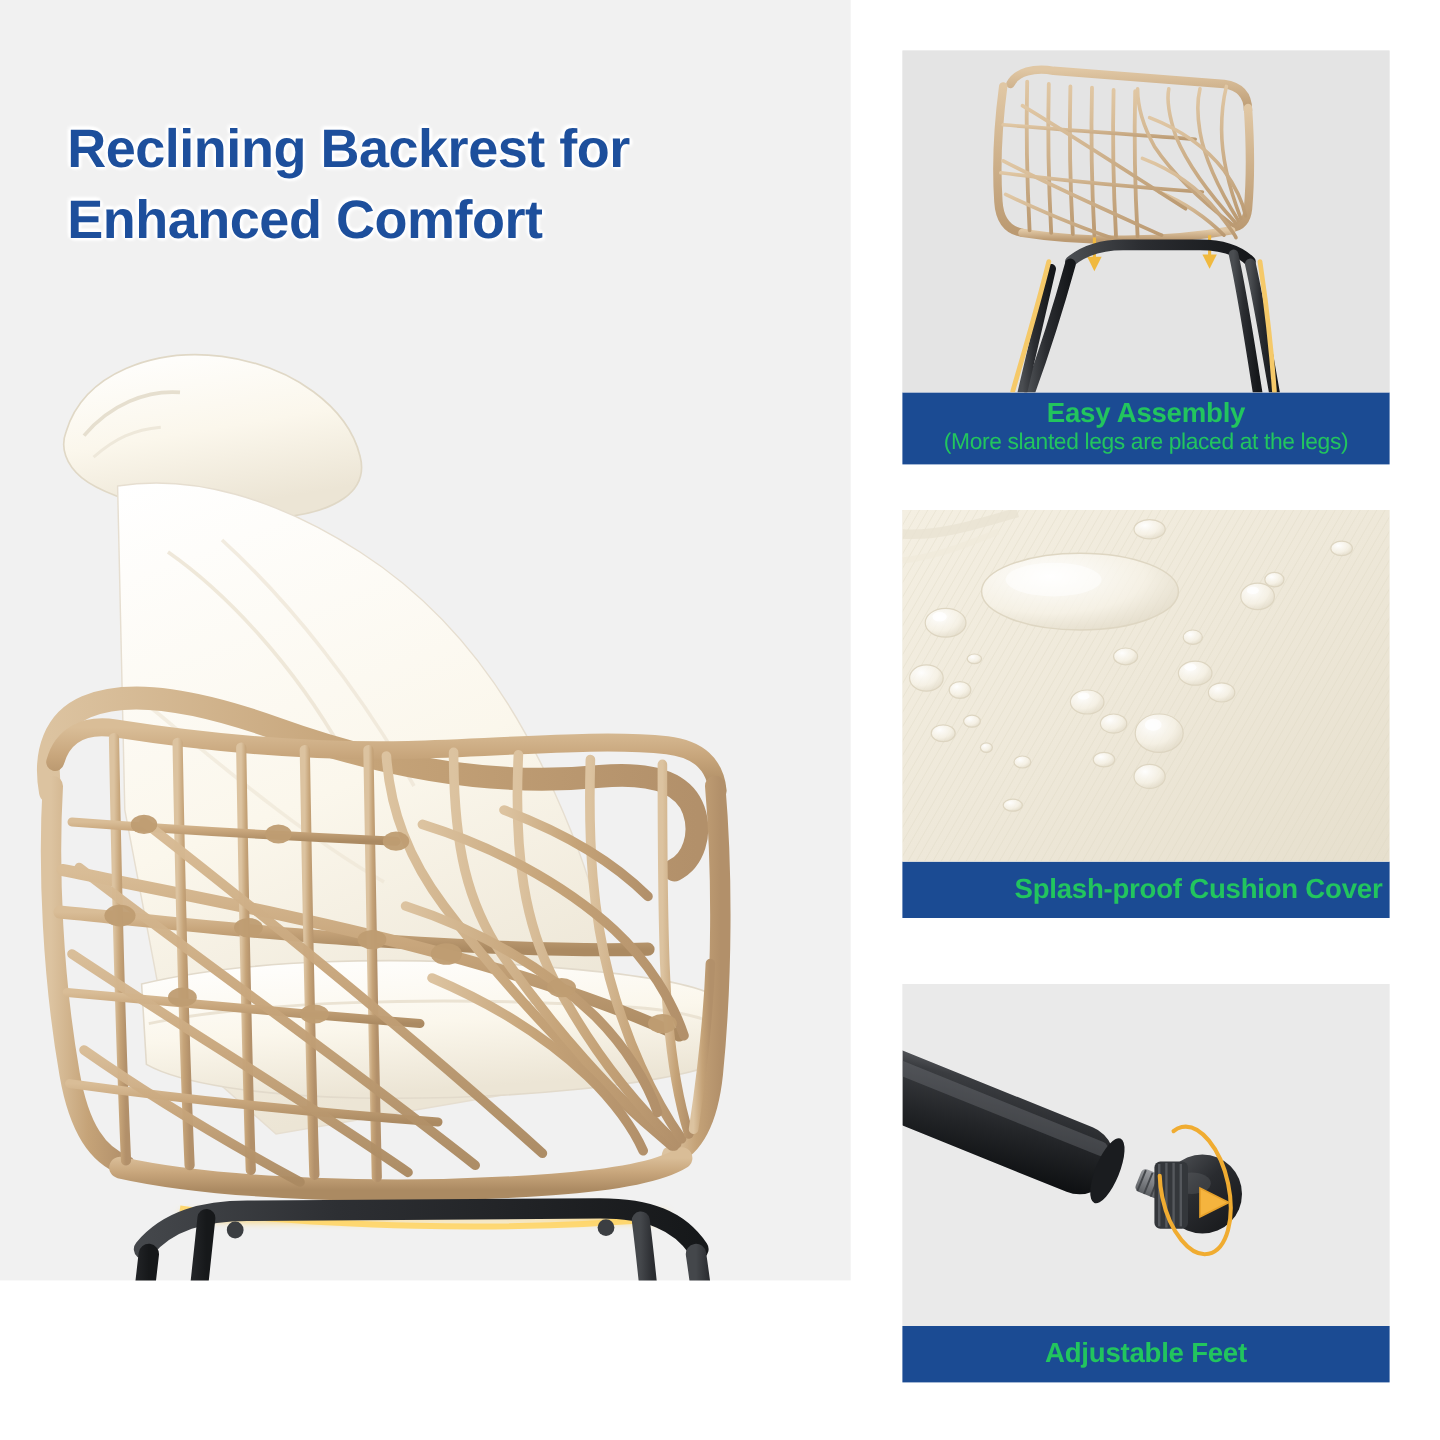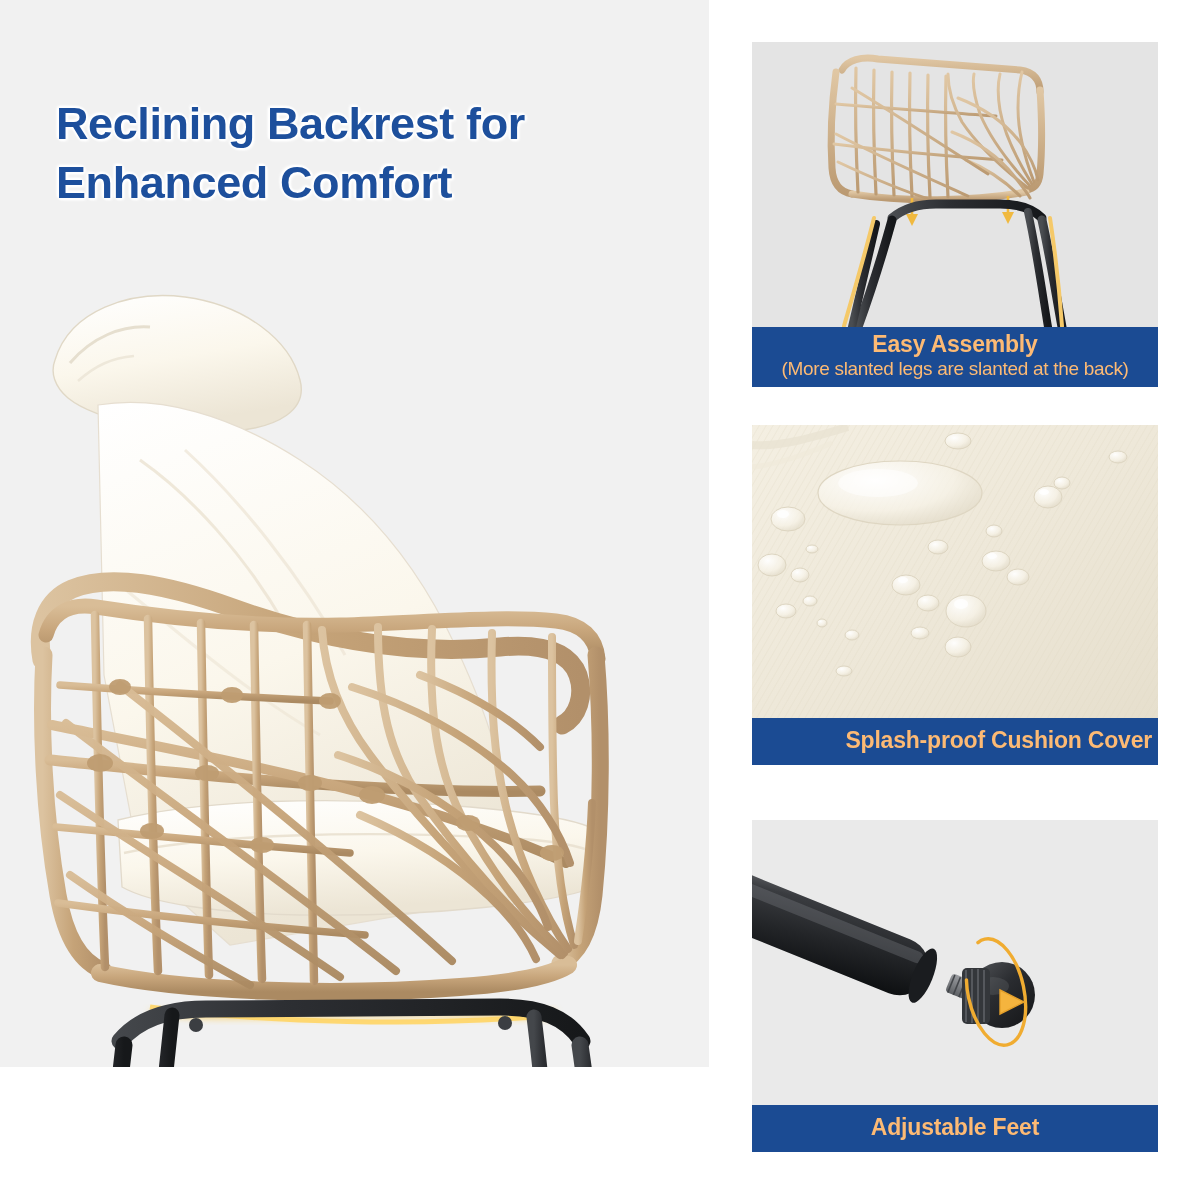--- a/index.html
+++ b/index.html
@@ -33,21 +33,21 @@
   .chair-stage { position:absolute; left:0px; top:255px; width:709px; height:860px; }
   .chair-stage svg { display:block; width:709px; height:860px; }
 
   
   .rightcol { position:absolute; left:709px; top:0; width:491px; height:1200px; background:#ffffff; }
   .panel { position:absolute; left:43px; width:406px; background:#ffffff; }
   .panel-img {
     position:relative; width:406px; background:#e4e4e4; overflow:hidden;
   }
   .cap {
-    width:406px; background:#1b4b93; color:#fdba74;
+    width:406px; background:#1b4b93; color:#22c55e;
     text-align:center; overflow:hidden;
   }
   .cap-title { font-size:23px; font-weight:bold; line-height:1.18; letter-spacing:-0.2px; }
   .cap-sub   { font-size:19px; font-weight:normal; line-height:1.15; letter-spacing:-0.3px; }
   .cap.left-align { text-align:left; padding-left:17px; }
 
   
   #panel-assembly       { top:42px; }
   #panel-assembly .panel-img { height:285px; background:#e4e4e4; }
   #panel-assembly .cap  { padding:4px 6px 7px; }
@@ -289,21 +289,21 @@
           </g>
 
           <g stroke="#f5c969" stroke-width="4" stroke-linecap="round" fill="none">
             <path d="M122 176 C112 216 100 256 92 284"></path>
             <path d="M298 176 C304 216 308 256 310 284"></path>
           </g>
         </svg>
       </div>
       <div class="cap">
         <div class="cap-title">Easy Assembly</div>
-        <div class="cap-sub">(More slanted legs are slanted at the back)</div>
+        <div class="cap-sub">(More slanted legs are placed at the legs)</div>
       </div>
     </div>
 
     <div class="panel" id="panel-cushion">
       <div class="panel-img">
         <svg class="fullsvg" viewBox="0 0 406 293" preserveAspectRatio="xMidYMid slice" xmlns="http://www.w3.org/2000/svg" aria-hidden="true">
           <defs>
             <linearGradient id="fab" x1="0" y1="0" x2="1" y2="1">
               <stop offset="0" stop-color="#f4efe2"></stop>
               <stop offset="0.5" stop-color="#eee8d9"></stop>

